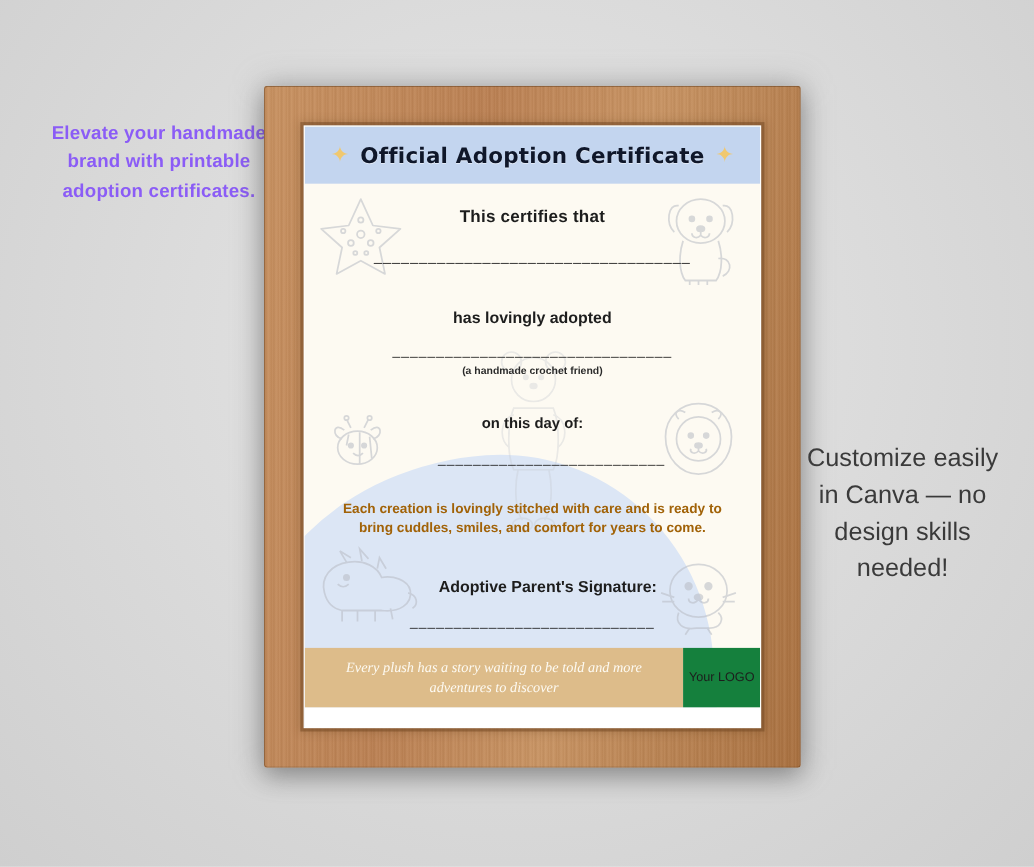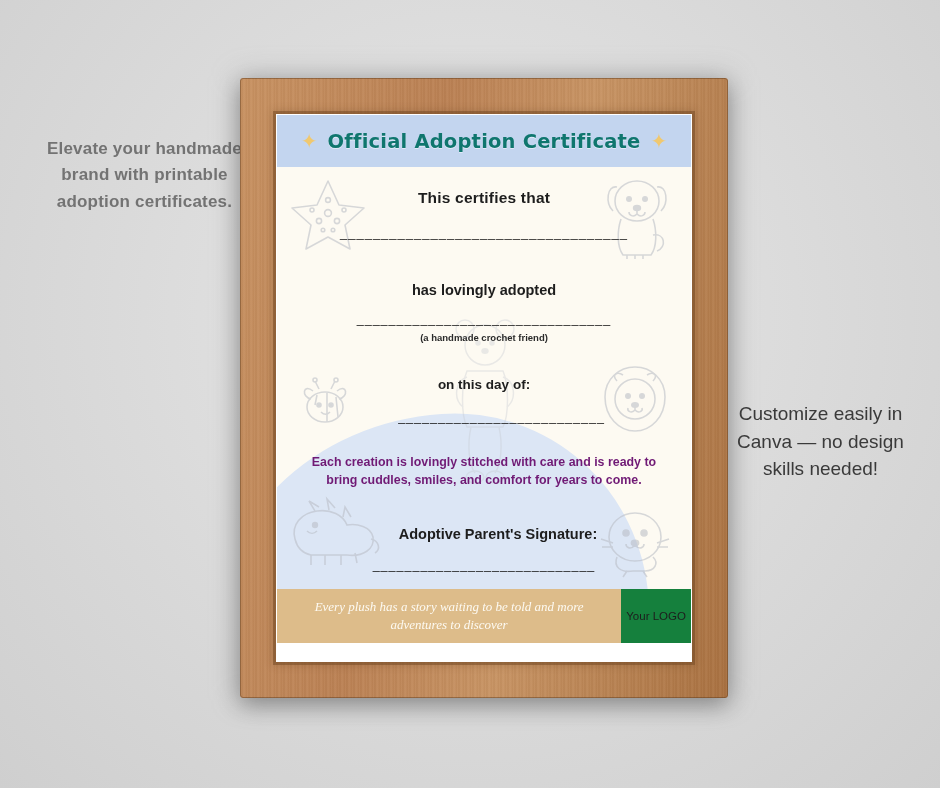--- a/index.html
+++ b/index.html
@@ -12,39 +12,39 @@
     overflow: hidden;
     font-family: "Liberation Sans", sans-serif;
     background: radial-gradient(ellipse at 50% 40%, #e6e6e6 0%, #dcdcdc 45%, #cfcfcf 100%);
     position: relative;
   }
 
   
   .promo-left {
     position: absolute;
     left: 42px;
-    top: 136px;
+    top: 108px;
     width: 205px;
     text-align: center;
-    color: #737373;
+    color: #8b5cf6;
     font-weight: bold;
     font-size: 17px;
     line-height: 1.55;
     letter-spacing: 0.2px;
   }
 
   
   .promo-right {
     position: absolute;
     right: 22px;
     top: 400px;
     width: 195px;
     text-align: center;
     color: #3a3a3a;
-    font-size: 19px;
+    font-size: 23px;
     line-height: 1.45;
   }
 
   
   .frame-shadow {
     position: absolute;
     left: 238px;
     top: 76px;
     width: 492px;
     height: 624px;
@@ -128,21 +128,21 @@
     background: #c3d5ef;
     display: flex;
     align-items: center;
     justify-content: center;
     gap: 10px;
   }
   .cert-title {
     font-family: "DejaVu Sans", sans-serif;
     font-weight: bold;
     font-size: 19.5px;
-    color: #0f766e;
+    color: #0f172a;
     letter-spacing: 0.2px;
     text-shadow: 0 1px 0 rgba(255,255,255,0.5);
   }
   .sparkle {
     color: #f0c86f;
     font-size: 20px;
     line-height: 1;
   }
 
   
@@ -196,21 +196,21 @@
     margin-top: 18px;
     font-size: 12.5px;
     padding-left: 35px;
   }
   .paragraph {
     margin: 30px auto 13px auto;
     width: 360px;
     font-size: 12.4px;
     font-weight: bold;
     line-height: 1.45;
-    color: #701a75;
+    color: #a16207;
   }
   .sign-label {
     margin-top: 36px;
     font-size: 14.5px;
     font-weight: bold;
     margin-left: 28px;
   }
   .dash-sign {
     margin-top: 16px;
     font-size: 12.5px;

